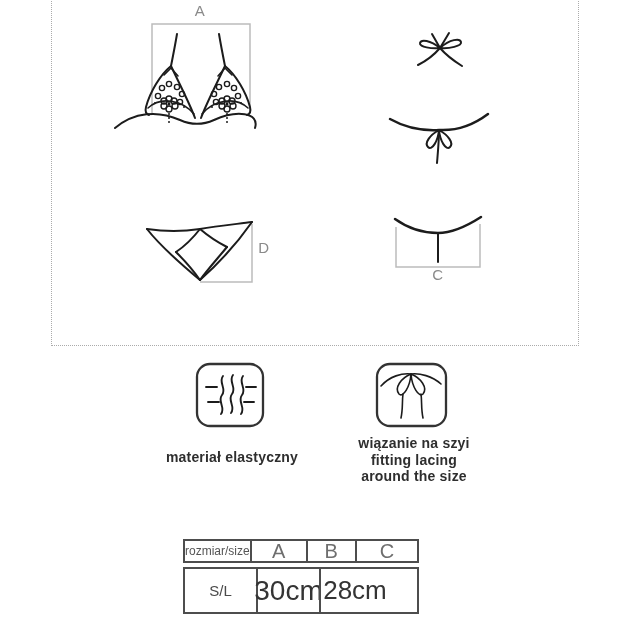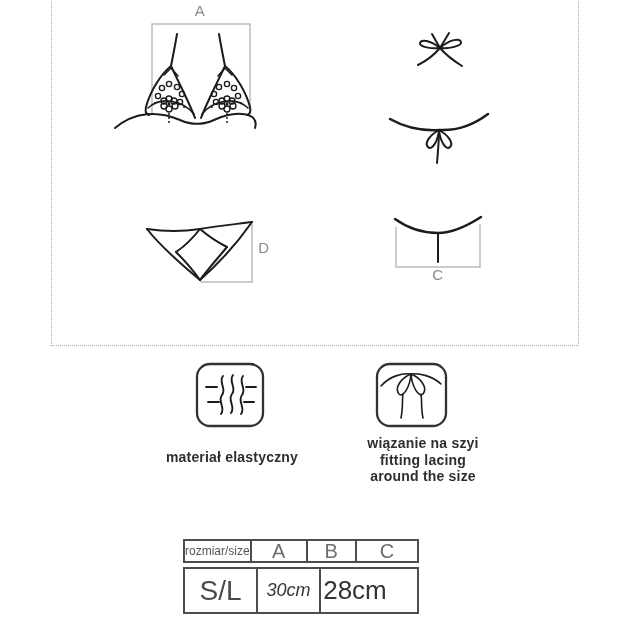--- a/index.html
+++ b/index.html
@@ -40,22 +40,22 @@
   .t-body{height:47px;}
   .t-cell{display:flex;align-items:center;justify-content:center;box-sizing:border-box;}
   .t-cell + .t-cell{border-left:2px solid #4d4d4d;}
   .c0{width:71px;}
   .c1{width:63px;}
   .c2{width:55px;}
   .c3{width:70px;}
   .t-head .c0{font-size:12px;color:#555;}
   .t-head .letter{font-size:20px;color:#6e6e6e;}
   .t-body{color:#343434;}
-  .t-body .c0{font-size:28px;color:#4a4a4a;}
-  .t-body .c1{font-size:18px;font-style:italic;}
+  .t-body .c0{font-size:15px;color:#4a4a4a;}
+  .t-body .c1{font-size:28px;}
   .t-body .c2,.t-body .c3{font-size:26px;}
 </style>
 </head>
 <body>
 
 <div class="abs dashed-frame"></div>
 
 <div class="abs measure-label" style="left:188px;top:3px;width:24px;">A</div>
 
 <svg class="abs" style="left:106px;top:8px;" width="170" height="130" viewBox="0 0 170 130">
@@ -169,21 +169,21 @@
   <path class="ink-thin" d="M37,13 C27,17 20,27 25,33 C29,37 36,26 37,13"></path>
   <path class="ink-thin" d="M37,13 C47,17 54,27 49,33 C45,37 38,26 37,13"></path>
   <path class="ink-thin" d="M29,33 C28,40 29,48 27,57"></path>
   <path class="ink-thin" d="M47,33 C48,40 47,48 49,57"></path>
 </svg>
 
 <div class="abs caption caption-2l" style="left:122px;top:450px;width:220px;">
   <span>materiał elastyczny</span>
 </div>
 
-<div class="abs caption caption-3l" style="left:313px;top:435px;width:220px;text-align:center;">
+<div class="abs caption caption-3l" style="left:304px;top:435px;width:220px;text-align:center;">
   <span>wiązanie na szyi</span>
   <span>fitting lacing</span>
   <span>around the size</span>
 </div>
 
 <div class="abs size-table">
   <div class="t-row t-head">
     <div class="t-cell c0">rozmiar/size</div>
     <div class="t-cell c1 letter">A</div>
     <div class="t-cell c2 letter">B</div>

